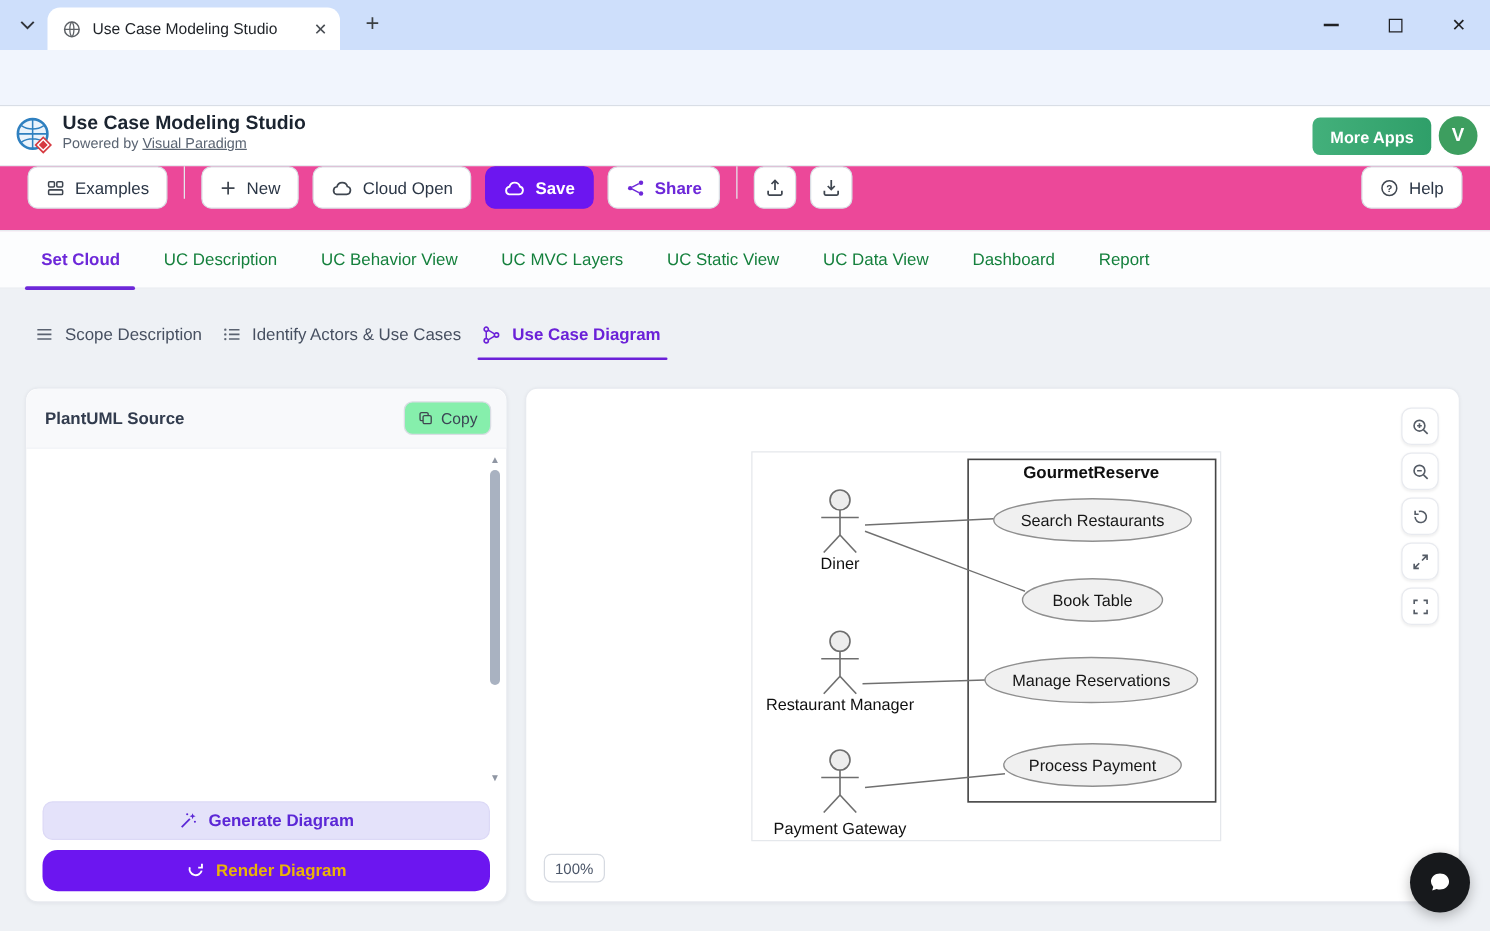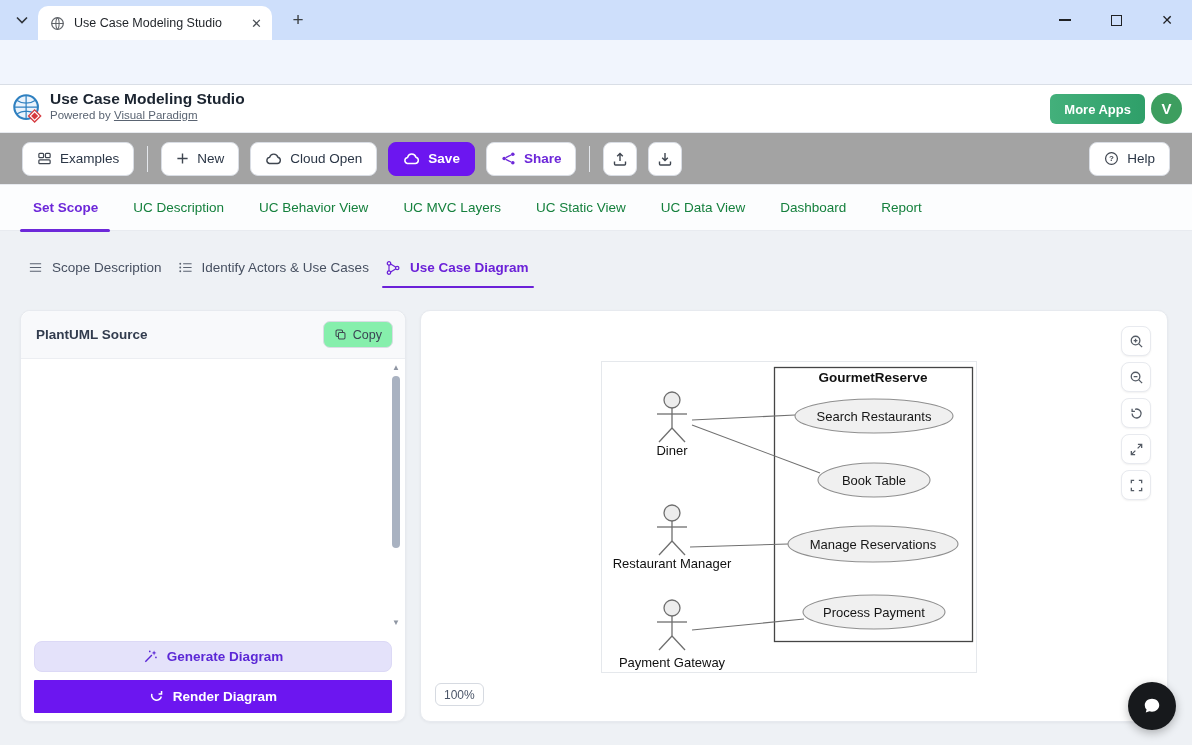--- a/index.html
+++ b/index.html
@@ -30,21 +30,21 @@
   
   .appheader { position:absolute; top:85px; left:0; right:0; height:48px; background:#fff; border-bottom:1px solid #e7eaef; }
   .logo { position:absolute; left:11px; top:7px; width:34px; height:34px; }
   .apptitle { position:absolute; left:50px; top:5px; font-size:15.5px; font-weight:bold; color:#1b2430; }
   .powered { position:absolute; left:50px; top:24px; font-size:11.5px; color:#5a6472; }
   .powered a-like, .powered .plink { text-decoration:underline; color:#5a6472; }
   .moreapps { position:absolute; right:47px; top:9px; height:30px; padding:0 14px; border-radius:6px; background:linear-gradient(90deg,#43b07b,#2f9f69); color:#fff; font-size:13px; font-weight:bold; display:flex; align-items:center; border:none; }
   .v-avatar { position:absolute; right:10px; top:8px; width:31px; height:31px; border-radius:50%; background:#3d9e5f; color:#fff; font-weight:bold; font-size:15px; display:flex; align-items:center; justify-content:center; }
 
   
-  .apptoolbar { position:absolute; top:133px; left:0; right:0; height:52px; background:#a3a3a3; border-bottom:1px solid #e7eaef; display:flex; align-items:center; padding-left:22px; gap:11px; }
+  .apptoolbar { position:absolute; top:133px; left:0; right:0; height:52px; background:#ec4899; border-bottom:1px solid #e7eaef; display:flex; padding-left:22px; gap:11px; }
   .btn { height:34px; border:1px solid #d9dde4; border-radius:8px; background:#fff; color:#2b3646; font-size:13.5px; font-family:inherit; display:flex; align-items:center; gap:8px; padding:0 14px; }
   .btn-icononly { padding:0 8px; }
   .btn-primary { background:#6c16f0; border-color:#6c16f0; color:#fff; font-weight:bold; }
   .btn-share { color:#6d28d9; font-weight:bold; }
   .tb-sep { width:1px; height:26px; background:#e4e7ec; margin:0 2px; }
   .help-wrap { margin-left:auto; padding-right:22px; }
 
   
   .maintabs { position:absolute; top:185px; left:0; right:0; height:46px; background:#fcfdfe; border-bottom:1px solid #e8ebf0; display:flex; align-items:center; gap:35px; padding-left:33px; }
   .maintab { position:relative; height:46px; display:flex; align-items:center; font-size:13.5px; color:#15803d; white-space:nowrap; }
@@ -63,21 +63,21 @@
   .lc-header { height:48px; background:#f8f9fb; border-bottom:1px solid #eceef2; border-radius:10px 10px 0 0; display:flex; align-items:center; justify-content:space-between; padding:0 12px 0 15px; }
   .lc-title { font-size:13.5px; font-weight:bold; color:#323c4e; }
   .copy-btn { height:27px; border:1px solid #d9dde4; border-radius:7px; background:#86efac; color:#3b4454; font-size:12.5px; font-family:inherit; display:flex; align-items:center; gap:6px; padding:0 10px; }
   .code { position:absolute; top:48px; left:0; right:16px; bottom:90px; padding:15px 0 0 14px; font-family:"DejaVu Sans Mono","Liberation Mono",monospace; font-size:12.2px; line-height:18px; color:#24292f; white-space:pre; overflow:hidden; }
   .code-line { min-height:18px; }
   .vscroll { position:absolute; right:3px; top:52px; bottom:94px; width:12px; }
   .vs-arrow { position:absolute; left:0; width:12px; font-size:8px; color:#8f96a3; text-align:center; }
   .vs-up { top:0; } .vs-down { bottom:0; }
   .vs-thumb { position:absolute; left:2px; top:13px; width:8px; height:172px; background:#a9b2c1; border-radius:4px; }
   .gen-btn { position:absolute; left:13px; right:13px; top:330px; height:31px; border:1px solid #dcd9f6; border-radius:8px; background:#e4e2fa; color:#5b27d6; font-size:13.5px; font-weight:bold; font-family:inherit; display:flex; align-items:center; justify-content:center; gap:9px; }
-  .render-btn { position:absolute; left:13px; right:13px; top:369px; height:33px; border:none; border-radius:1px; background:#6c16f0; color:#ffffff; font-size:13.5px; font-weight:bold; font-family:inherit; display:flex; align-items:center; justify-content:center; gap:9px; }
+  .render-btn { position:absolute; left:13px; right:13px; top:369px; height:33px; border:none; border-radius:12px; background:#6c16f0; color:#eab308; font-size:13.5px; font-weight:bold; font-family:inherit; display:flex; align-items:center; justify-content:center; gap:9px; }
 
   .right-card { left:420px; top:310px; width:748px; height:412px; }
   .canvas { position:absolute; left:180px; top:50px; width:376px; height:312px; background:#fff; border:1px solid #e5e8ec; }
   .zoomctrl { position:absolute; right:16px; top:15px; display:flex; flex-direction:column; gap:6px; }
   .zbtn { width:30px; height:30px; background:#fff; border:1px solid #e8eaef; border-radius:8px; box-shadow:0 1px 2px rgba(0,0,0,.06); display:flex; align-items:center; justify-content:center; }
   .zoom-badge { position:absolute; left:14px; bottom:15px; height:23px; padding:0 8px; background:#fff; border:1px solid #d6dae1; border-radius:6px; font-size:12px; color:#4a5568; display:flex; align-items:center; }
 
   .chat-fab { position:absolute; left:1128px; top:682px; width:48px; height:48px; border-radius:50%; background:#17191c; display:flex; align-items:center; justify-content:center; box-shadow:0 3px 10px rgba(0,0,0,.28); }
 
   svg { display:block; }
@@ -238,21 +238,21 @@
         <svg width="15" height="15" viewBox="0 0 16 16">
           <circle cx="8" cy="8" r="6.3" fill="none" stroke="#3f4650" stroke-width="1.3"></circle>
           <text x="8" y="11" text-anchor="middle" font-size="8.5" font-weight="bold" fill="#3f4650" font-family="Liberation Sans,sans-serif">?</text>
         </svg>
         <span>Help</span>
       </button>
     </span>
   </div>
 
   <div class="maintabs">
-    <div class="maintab active">Set Scope</div>
+    <div class="maintab active">Set Cloud</div>
     <div class="maintab">UC Description</div>
     <div class="maintab">UC Behavior View</div>
     <div class="maintab">UC MVC Layers</div>
     <div class="maintab">UC Static View</div>
     <div class="maintab">UC Data View</div>
     <div class="maintab">Dashboard</div>
     <div class="maintab">Report</div>
   </div>
 
   <div class="subtabs">

